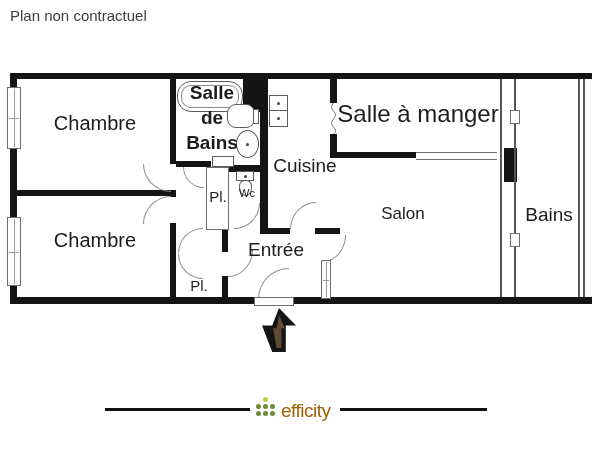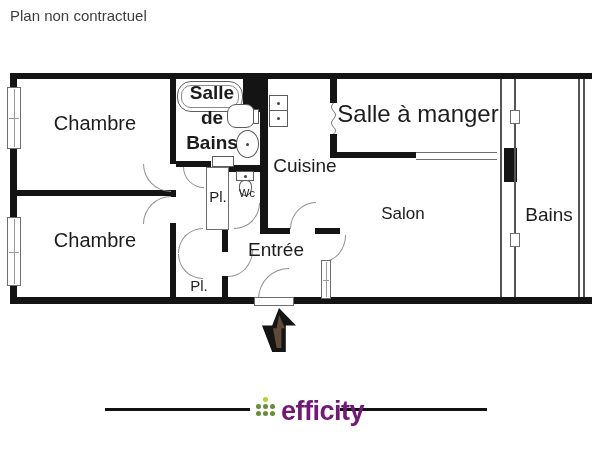--- a/index.html
+++ b/index.html
@@ -38,22 +38,22 @@
   .label.multi { white-space:pre-line; line-height:25px;font-weight:bold; }
 
   
   .arrow-outer { position:absolute; background:#141414; z-index:4;
                  clip-path:polygon(50% 0,100% 40%,70% 40%,70% 100%,30% 100%,0 40%,30% 40%); }
   .arrow-inner { position:absolute; background:#5f4a38;
                  clip-path:polygon(50% 0,100% 40%,70% 40%,70% 100%,30% 100%,0 40%,30% 40%); }
 
   
   .brand-line { position:absolute; background:#111; height:3px; z-index:1; }
-  .brand-text { position:absolute; font-size:27px; font-weight:bold; letter-spacing:-0.5px;
-                color:#701a75; transform:translateY(-50%); z-index:2; }
+  .brand-text { position:absolute; font-size:19px; font-weight:normal; letter-spacing:-0.5px;
+                color:#a16207; transform:translateY(-50%); z-index:2; }
   .dots { position:absolute; display:grid; grid-template-columns:5px 5px 5px;
           grid-template-rows:5px 5px 5px; gap:2px; z-index:2; }
   .dot { width:5px; height:5px; border-radius:50%; }
   .dot.dark  { background:#6b8a3a; }
   .dot.light { background:#b5d23c; }
   .dot.empty { background:transparent; }
 </style>
 </head>
 <body>
 

